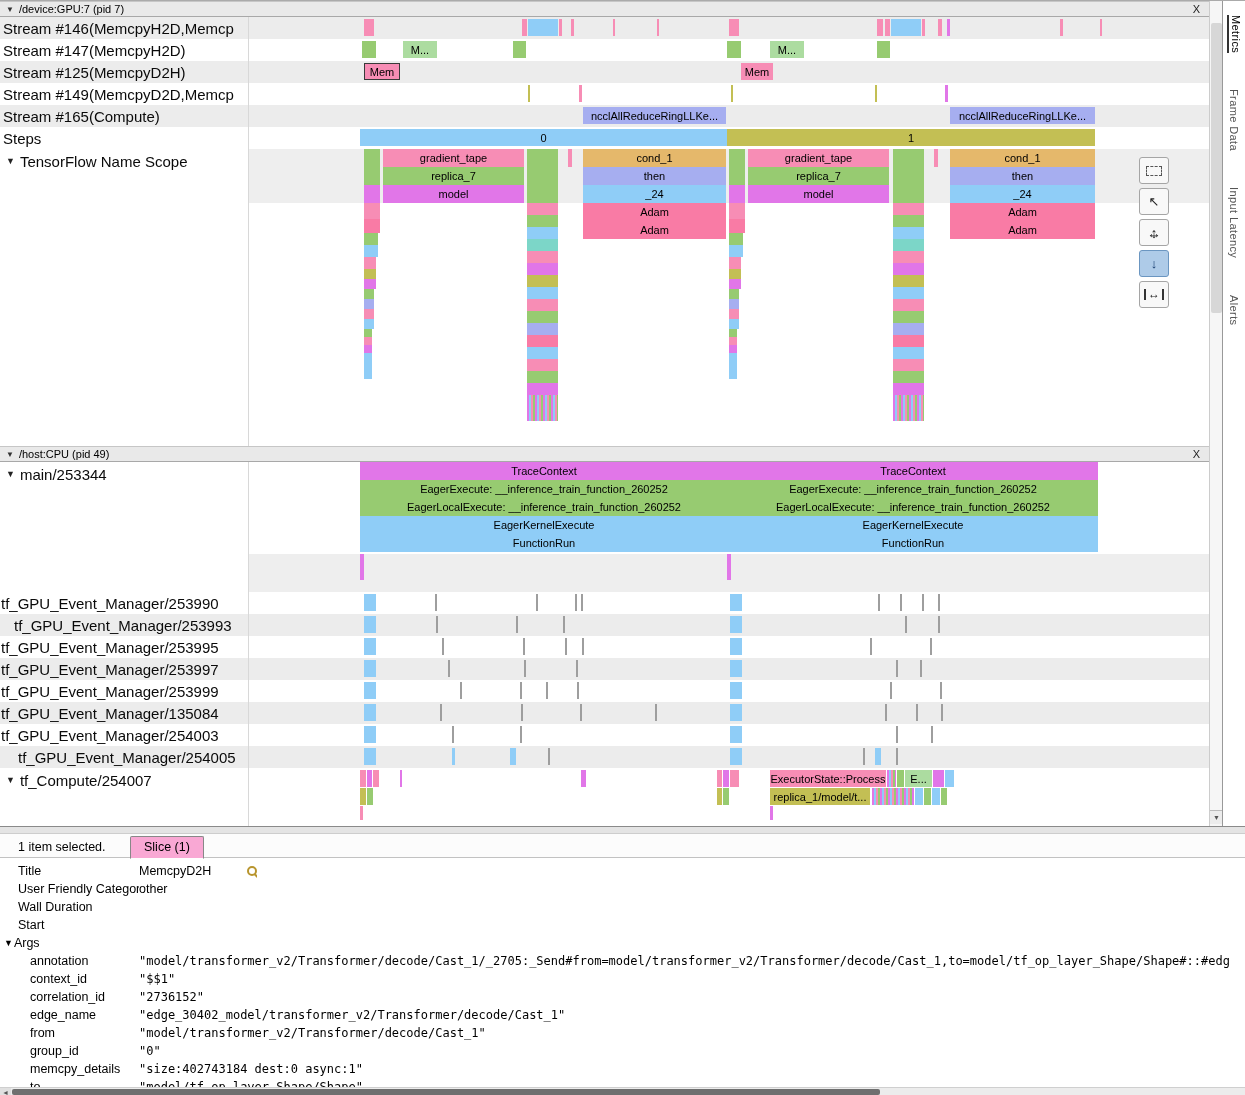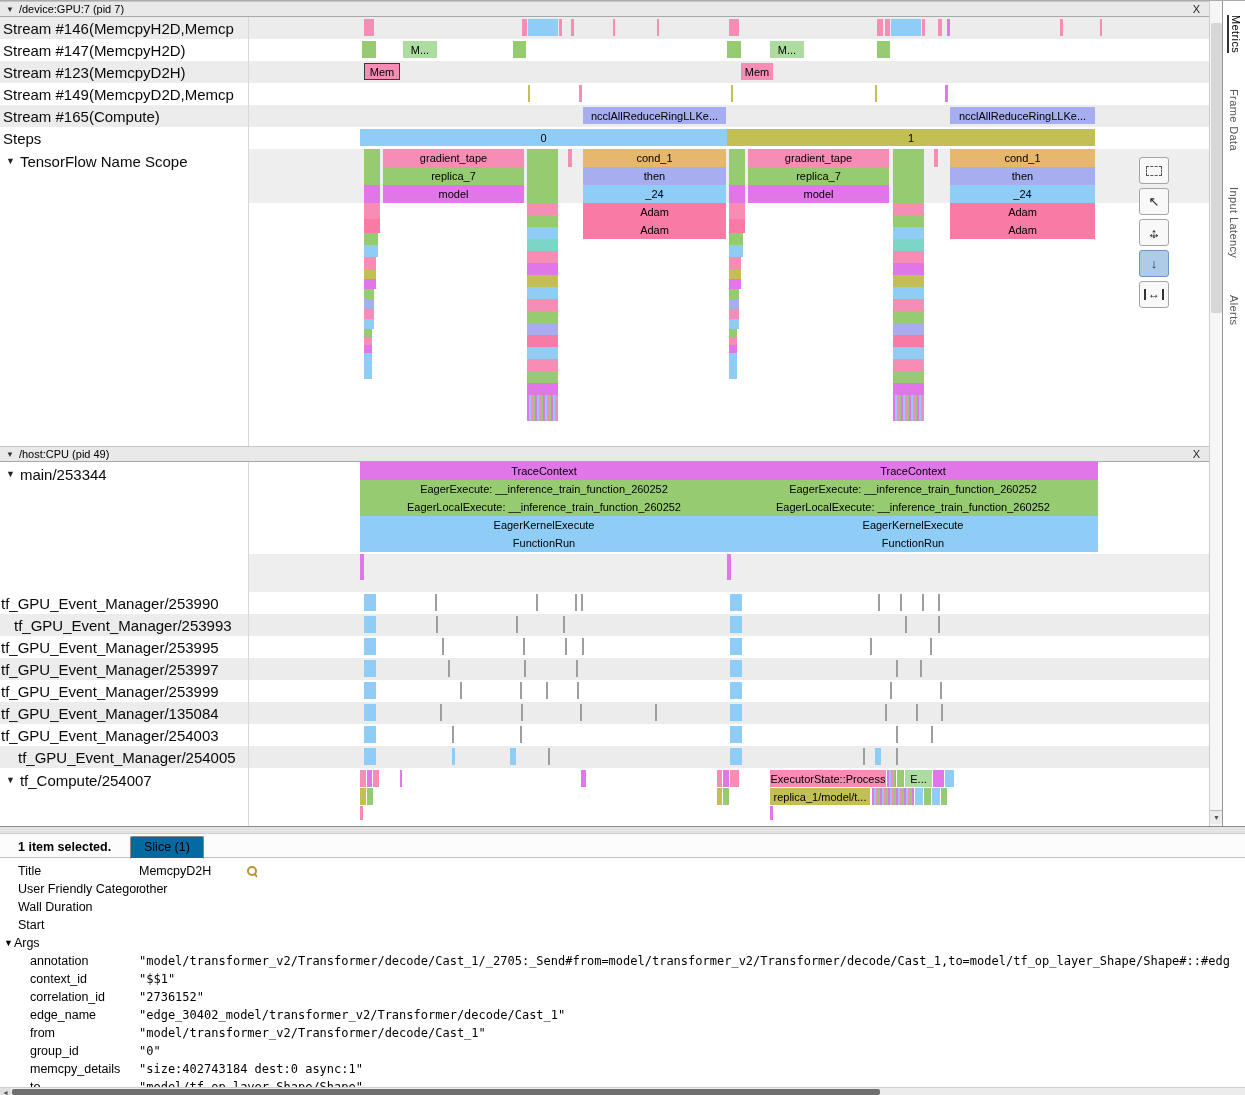--- a/index.html
+++ b/index.html
@@ -42,22 +42,22 @@
 .tool.active{background:#aecbe8;border-color:#6b96c1;color:#12386b;font-weight:bold}
 .marq{width:16px;height:10px;border:1px dashed #555}
 .panwrap{position:relative;width:18px;height:18px}
 .panwrap span{position:absolute;left:0;top:0;width:18px;height:18px;display:flex;align-items:center;justify-content:center;font-size:14px}
 .timing{border-left:2px solid #333;border-right:2px solid #333;padding:0 2px;line-height:11px;font-size:12px}
 
 #splitter{position:absolute;left:0;top:825px;width:1245px;height:8px;background:#e4e4e4;border-top:1px solid #8a8a8a;border-bottom:1px solid #cdcdcd;cursor:row-resize;z-index:8}
 
 #panel{position:absolute;left:0;top:833px;width:1245px;height:253px;background:#fff;overflow:hidden;z-index:5}
 .ptop{position:relative;height:24px;border-bottom:1px solid #c2c2c2;background:#fcfcfc}
-.psel{position:absolute;left:18px;top:6px;font-size:12.5px;font-weight:bold}
-.ptab{position:absolute;left:130px;top:2px;height:23px;background:#0369a1;border:1px solid #888;border-bottom-color:#fff;padding:3px 13px 0;font-size:12.5px;border-radius:2px 2px 0 0;cursor:pointer}
+.psel{position:absolute;left:18px;top:6px;font-size:12.5px;font-weight:normal}
+.ptab{position:absolute;left:130px;top:2px;height:23px;background:#f9a8d4;border:1px solid #888;border-bottom-color:#fff;padding:3px 13px 0;font-size:12.5px;border-radius:2px 2px 0 0;cursor:pointer}
 .pgrid{padding-top:4px;font-size:12.5px}
 .prow{display:flex;height:18px;align-items:center}
 .plab{width:139px;padding-left:18px;white-space:nowrap;flex:none;overflow:hidden}
 .prow.arg .plab{padding-left:30px}
 .pval{white-space:nowrap;overflow:hidden;display:flex;align-items:center}
 .mono{font-family:"DejaVu Sans Mono",monospace;font-size:12px}
 .pargs{height:18px;display:flex;align-items:center;padding-left:4px;gap:1px}
 .tri2{font-size:9px}
 .mag{width:10px;height:10px;border:2px solid #b8952e;border-radius:50%;position:relative;display:inline-block;margin-left:36px;cursor:pointer}
 .mag::after{content:"";position:absolute;width:5px;height:2px;background:#b8952e;transform:rotate(45deg);right:-4px;bottom:-3px}
@@ -121,21 +121,21 @@
     <div class="trow bg-g" style="top:60px;height:22px">
       <div class="lane">
           <div class="bar sel" style="background: rgb(247, 141, 181); left: 364px; width: 36px; top: 2px; height: 17px;">
             <span>Mem</span>
           </div>
           <div class="bar" style="background: rgb(247, 141, 181); left: 741px; width: 32px; top: 2px; height: 17px;">
             <span>Mem</span>
           </div>
         </div>
       <div class="rlabel">
-          <span>Stream #123(MemcpyD2H)</span>
+          <span>Stream #125(MemcpyD2H)</span>
         </div>
     </div>
     <div class="trow bg-w" style="top:82px;height:22px">
       <div class="lane">
           <div class="bar" style="background: rgb(195, 191, 84); left: 528px; width: 2px; top: 2px; height: 17px;"></div>
           <div class="bar" style="background: rgb(247, 141, 181); left: 579px; width: 3px; top: 2px; height: 17px;"></div>
           <div class="bar" style="background: rgb(195, 191, 84); left: 731px; width: 2px; top: 2px; height: 17px;"></div>
           <div class="bar" style="background: rgb(195, 191, 84); left: 875px; width: 2px; top: 2px; height: 17px;"></div>
           <div class="bar" style="background: rgb(225, 118, 232); left: 945px; width: 3px; top: 2px; height: 17px;"></div>
         </div>

